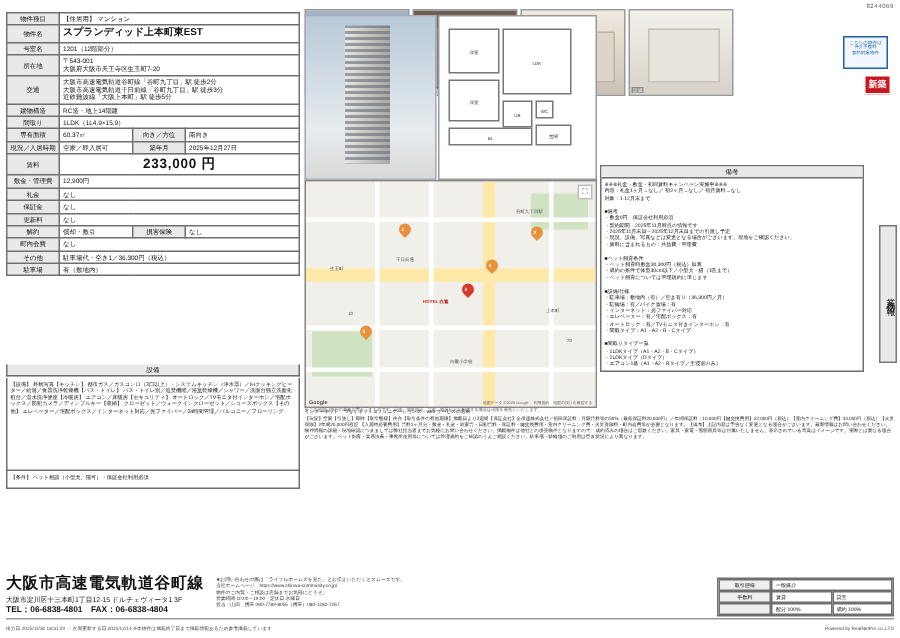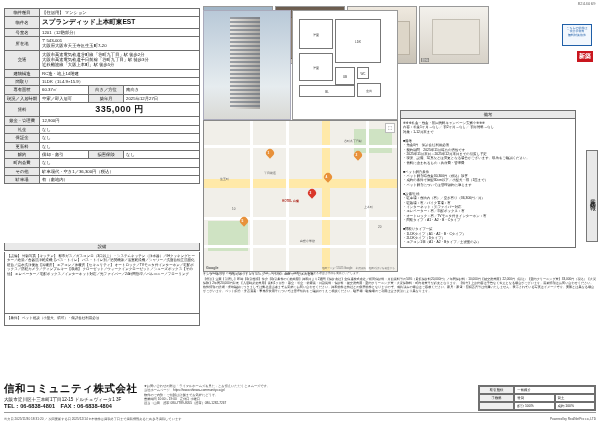--- a/index.html
+++ b/index.html
@@ -132,21 +132,21 @@
       <td class="val">南向き</td>
     </tr>
     <tr>
       <td class="lab">現況／入居時期</td>
       <td class="val">空家／即入居可</td>
       <td class="lab">築年月</td>
       <td class="val">2025年12月27日</td>
     </tr>
     <tr>
       <td class="lab">賃料</td>
-      <td class="price" colspan="3" style="text-align:center">335,000 円</td>
+      <td class="price" colspan="3" style="text-align:center">233,000 円</td>
     </tr>
     <tr>
       <td class="lab">敷金・管理費</td>
       <td class="val" colspan="3">12,900円</td>
     </tr>
     <tr>
       <td class="lab">礼金</td>
       <td class="val" colspan="3">なし</td>
     </tr>
     <tr>
@@ -297,21 +297,21 @@
   </div>
 
   <div class="vtab">業務情報</div>
 
   <div class="remarks">
     <div class="t">インターネット　つなぐネットコミュニケーションズ・web サービスの名称：</div>
     <div>【現況】空家【引渡し】即時【取引態様】仲介【取引条件の有効期限】掲載日より2週間【保証会社】全保連株式会社／初回保証料：月額賃料等の50%（最低保証料20,000円）／年間保証料：10,000円【鍵交換費用】22,000円（税込）【室内クリーニング費】33,000円（税込）【火災保険】2年間20,000円程度 【入居時必要費用】賃料1ヶ月分・敷金・礼金・前家賃・日割賃料・保証料・鍵交換費用・室内クリーニング費・火災保険料・町内会費等が必要となります。【備考】上記内容は予告なく変更となる場合がございます。最新情報はお問い合わせください。物件情報の詳細・現地確認につきましては弊社担当者までお気軽にお問い合わせください。掲載物件は他社との併売物件となりますので、成約済みの場合はご容赦ください。家具・家電・照明器具等は付属いたしません。表示されている写真はイメージです。実際とは異なる場合がございます。ペット飼育・楽器演奏・事務所使用等については管理規約をご確認のうえご相談ください。駐車場・駐輪場のご利用は空き状況により異なります。</div>
   </div>
 
   <div class="company">
-    <div class="cname">信和コミュニティ株式会社</div>
+    <div class="cname">大阪市高速電気軌道谷町線</div>
     <div class="caddr">大阪市淀川区十三本町1丁目12-15 ドルチェヴィータ1 3F</div>
     <div class="ctel">TEL：06-6838-4801　FAX：06-6838-4804</div>
     <div class="ctxt" style="white-space:pre-line">★お問い合わせの際は「ライフルホームズを見た」とお伝えいただくとスムーズです。
 当社ホームページ　https://www.shinwa-community.co.jp/
 物件のご内覧・ご相談は店舗までお気軽にどうぞ。
 営業時間 10:00～19:00　定休日 水曜日
 担当：山田　携帯 080-7789-8055（携帯）080-1282-7267</div>
   </div>
 
   <table class="licbox">

